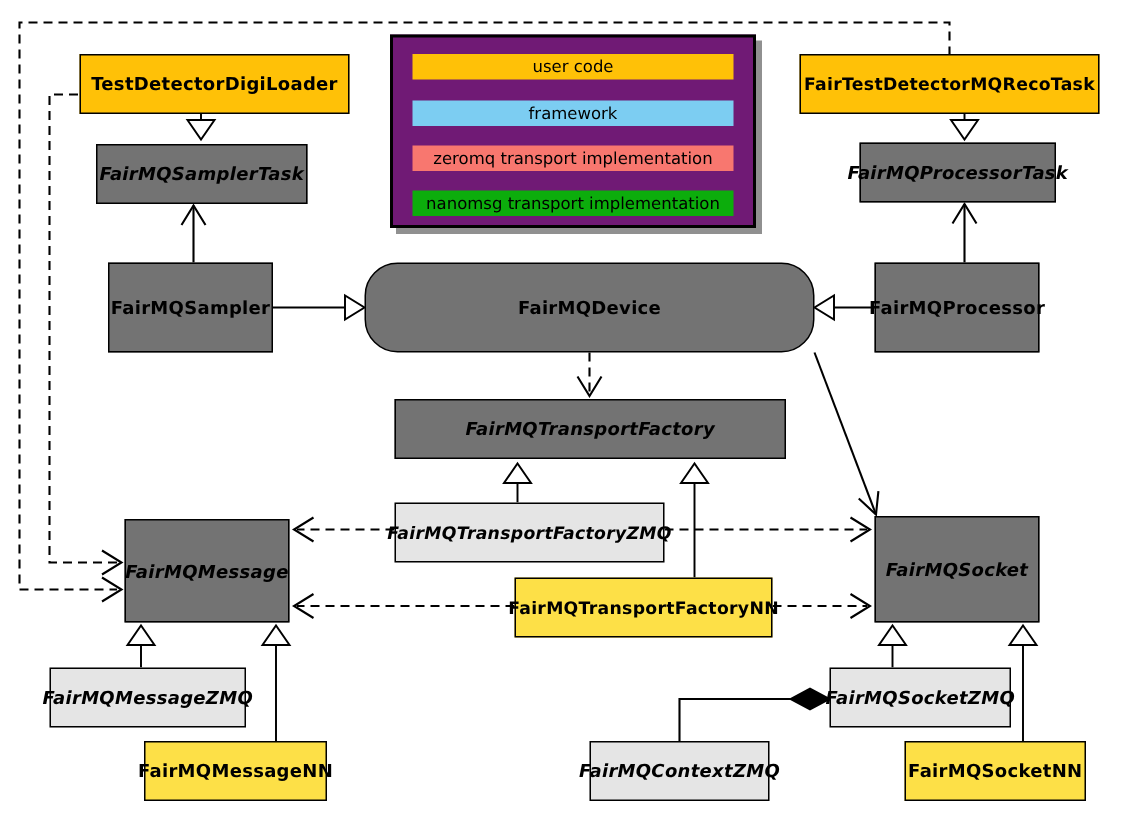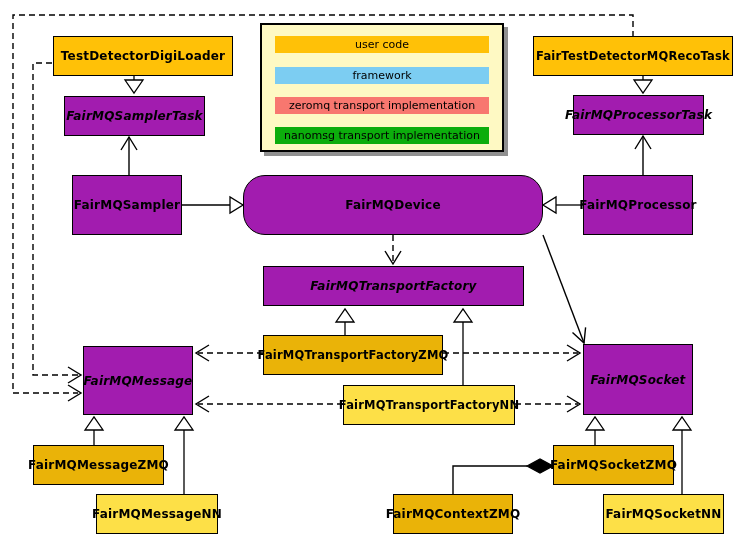--- a/index.html
+++ b/index.html
@@ -5,22 +5,22 @@
   html,body{margin:0;padding:0;background:#fff;}
   #canvas{position:relative;width:748px;height:549px;background:#ffffff;overflow:hidden;
           font-family:"DejaVu Sans",sans-serif;}
   #edges{position:absolute;left:0;top:0;width:748px;height:549px;}
 
   .box{position:absolute;box-sizing:border-box;border:1.5px solid #000;
        display:flex;align-items:center;justify-content:center;
        font-weight:bold;font-size:12px;letter-spacing:.2px;color:#000;white-space:nowrap;}
   .abstract{font-style:italic;}
   .c-yellow{background:#FFC107;}
-  .c-blue{background:#a21caf;}
-  .c-red{background:#eab308;}
+  .c-blue{background:#737373;}
+  .c-red{background:#e5e5e5;font-style:italic;}
   .c-green{background:#fde047;text-align:right;}
 
   
   #b-digiloader{left:53px;top:36px;width:180px;height:40px;}
   #b-samplertask{left:64px;top:96px;width:141px;height:40px;}
   #b-sampler{left:72px;top:175px;width:110px;height:60px;}
   #b-device{left:243px;top:175px;width:300px;height:60px;border-radius:22px;}
   #b-processor{left:583px;top:175px;width:110px;height:60px;}
   #b-recotask{left:533px;top:36px;width:200px;height:40px;font-size:11.5px;text-align:right;}
   #b-processortask{left:573px;top:95px;width:131px;height:40px;}
@@ -30,21 +30,21 @@
   #b-message{left:83px;top:346px;width:110px;height:69px;}
   #b-socket{left:583px;top:344px;width:110px;height:71px;}
   #b-messagezmq{left:33px;top:445px;width:131px;height:40px;}
   #b-messagenn{left:96px;top:494px;width:122px;height:40px;}
   #b-socketzmq{left:553px;top:445px;width:121px;height:40px;}
   #b-socketnn{left:603px;top:494px;width:121px;height:40px;}
   #b-contextzmq{left:393px;top:494px;width:120px;height:40px;}
 
   
   #legend{position:absolute;left:260px;top:23px;width:244px;height:129px;
-          background:#fef9c3;border:2px solid #000;box-sizing:border-box;
+          background:#701a75;border:2px solid #000;box-sizing:border-box;
           box-shadow:4px 4px 0 #909090;text-align:right;}
   .legend-bar{position:absolute;left:13px;width:214px;height:17px;
               display:flex;align-items:center;justify-content:center;
               font-size:11px;color:#000;white-space:nowrap;}
   #lg-0{top:11px;background:#FFC107;}
   #lg-1{top:42px;background:#7CCDF2;}
   #lg-2{top:72px;background:#F8776F;}
   #lg-3{top:102px;background:#0CAD0C;}
 </style>
 </head>

